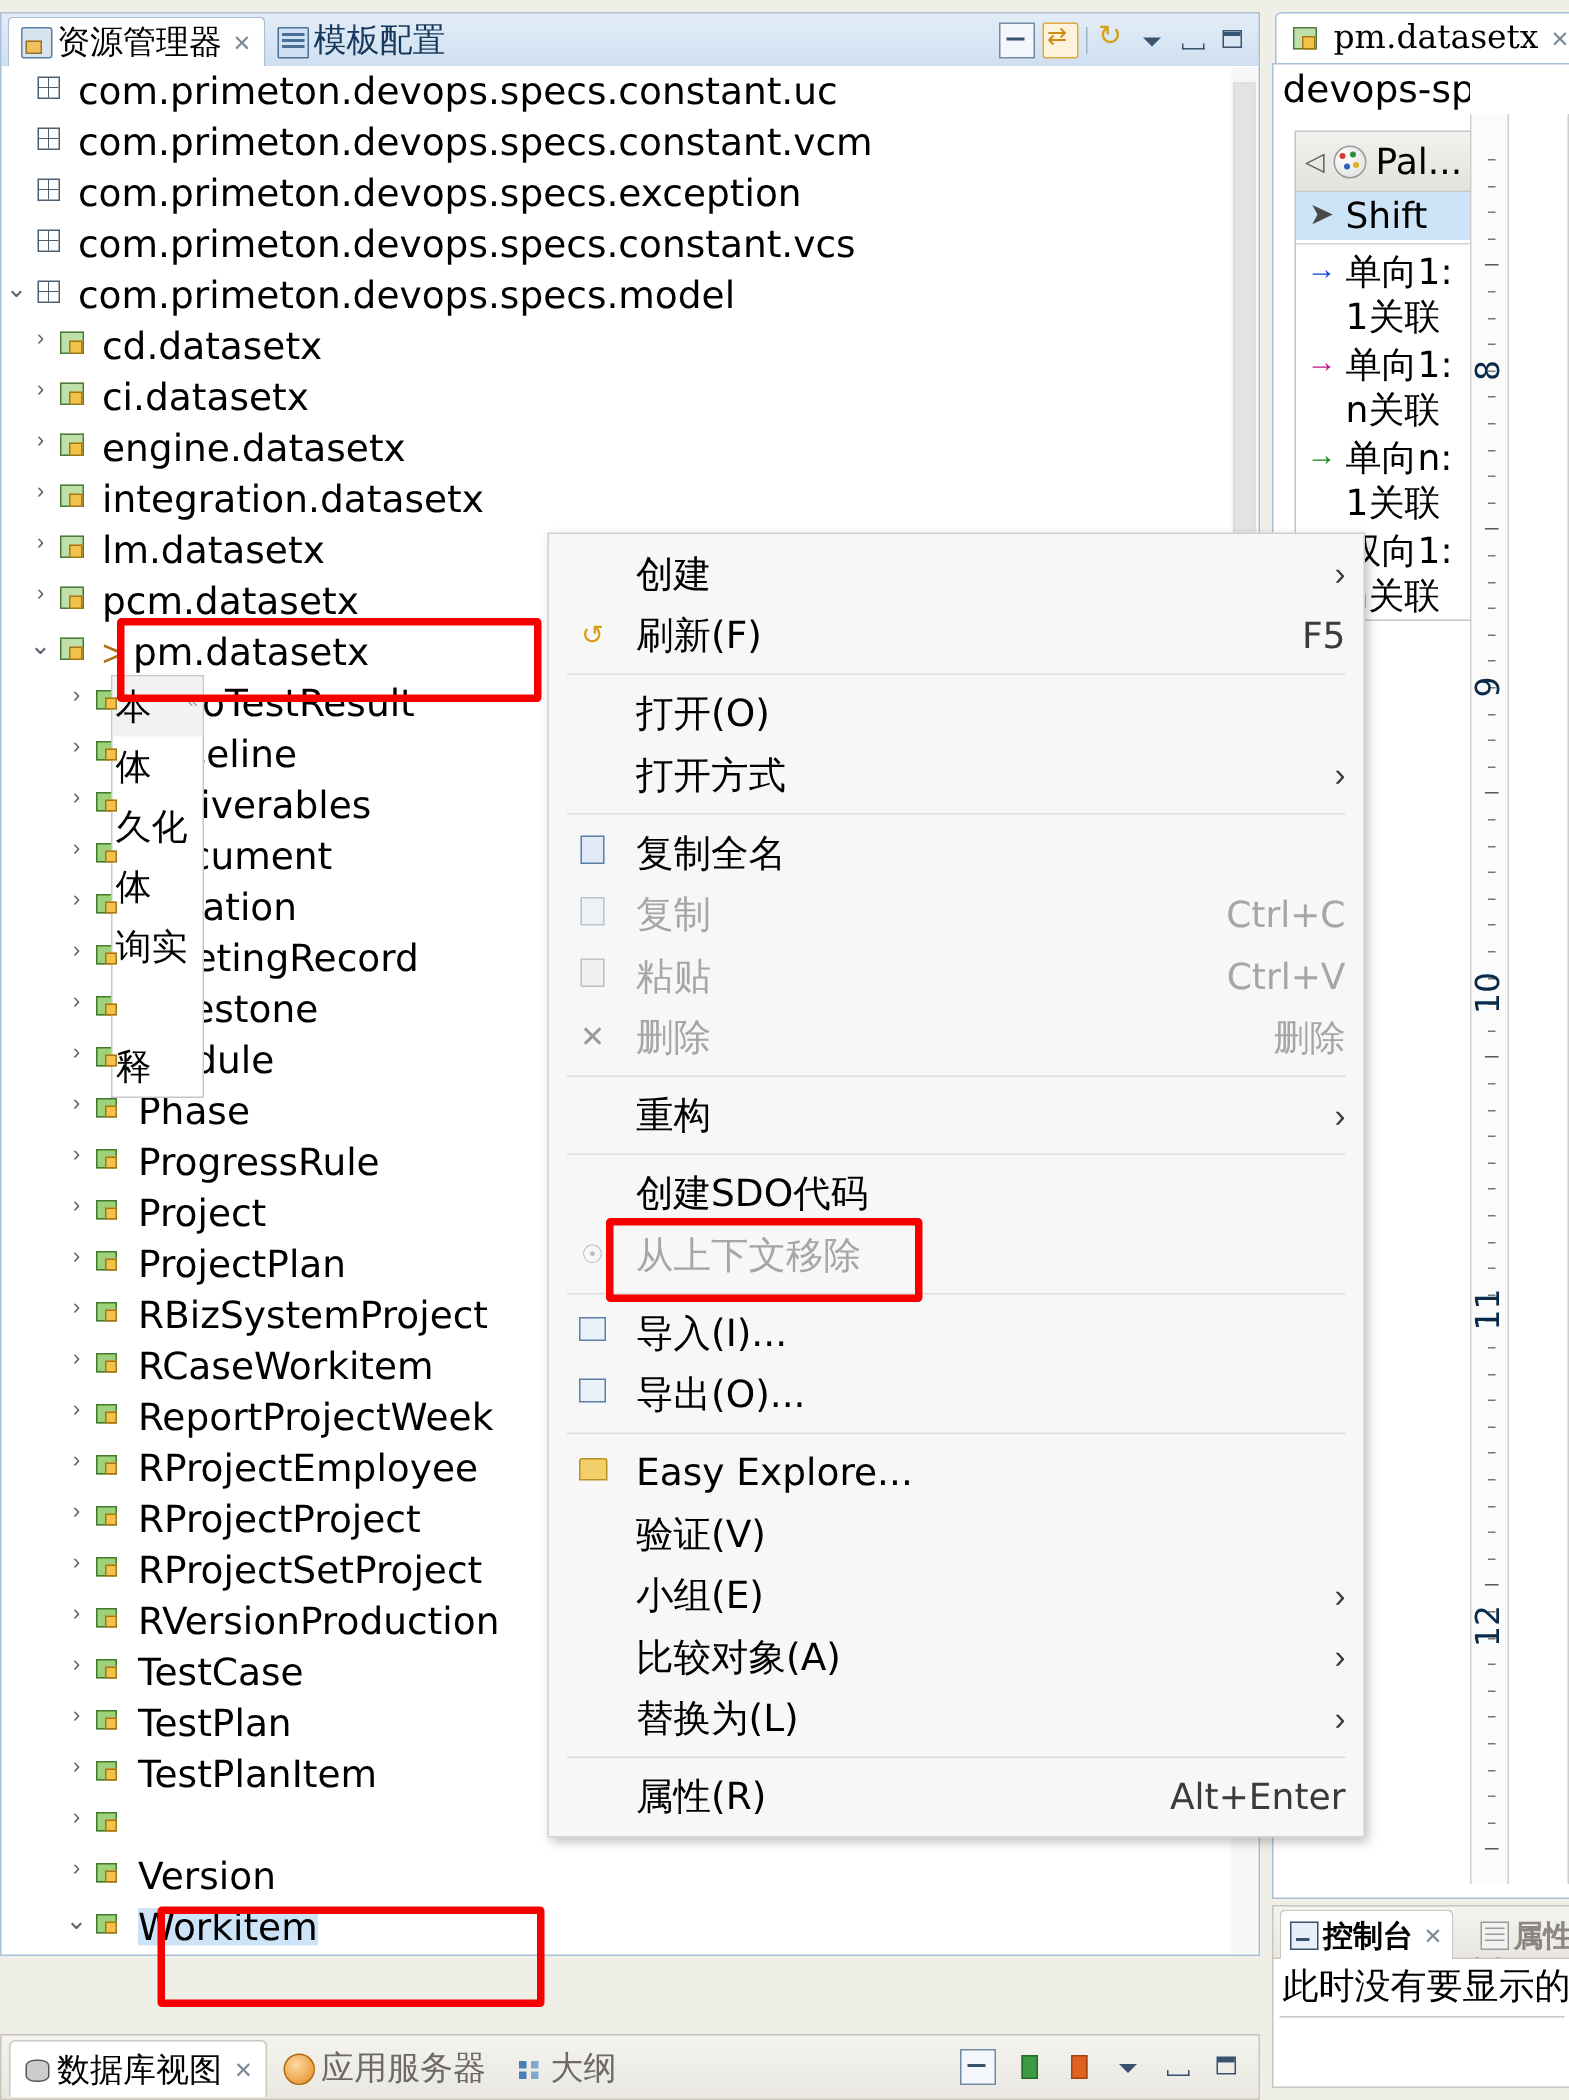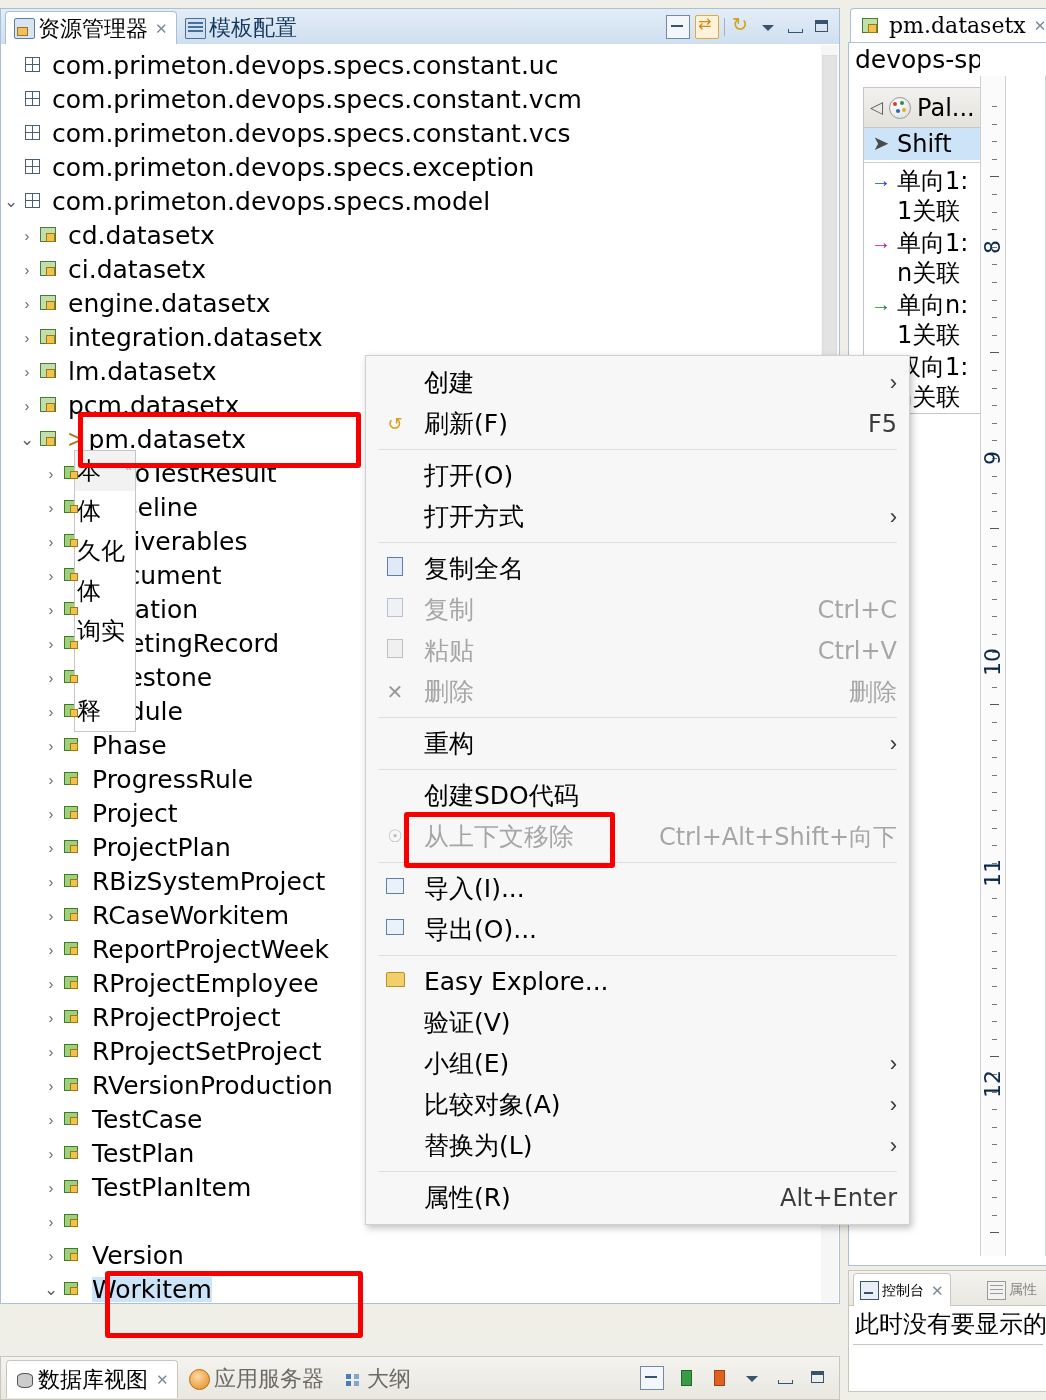--- a/index.html
+++ b/index.html
@@ -56,21 +56,21 @@
   .tb-min:after{content:"";position:absolute;left:4px;top:13px;width:13px;height:3px;border:1px solid #39536f;border-top:none;}
   .tb-max:after{content:"";position:absolute;left:4px;top:4px;width:13px;height:12px;border:1px solid #39536f;
     box-sizing:border-box;box-shadow:inset 0 3px 0 #39536f;}
 
   .tree-panel{
     position:absolute;left:0;top:36px;width:840px;height:1260px;
     background:#ffffff;border:1px solid #a9c0d8;border-top:none;box-sizing:border-box;
     overflow:hidden;
   }
   .tree{position:absolute;left:0;top:0;right:18px;top:4px;}
-  .row{height:34px;display:flex;align-items:center;white-space:nowrap;position:relative;}
+  .row{height:34px;display:flex;align-items:flex-start;white-space:nowrap;position:relative;}
   .row .twisty{width:20px;flex:none;text-align:center;font-size:15px;color:#5c6670;line-height:1;}
   .row .twisty.open{font-size:17px;}
   .row .ilabel{font-size:25px;color:#000;line-height:1;
     font-family:"DejaVu Sans","Liberation Sans",sans-serif;}
   .row .ilabel.sel{background:#cde3f7;}
   .row .marker{font-size:25px;color:#b07010;margin-right:6px;}
 
   .tic{width:24px;height:22px;flex:none;position:relative;margin-right:7px;}
   
   .tic-pkg:after{content:"";position:absolute;left:4px;top:3px;width:15px;height:15px;
@@ -161,21 +161,21 @@
     border-right:1px solid #cfcfcf;box-sizing:border-box;}
   .topruler{position:absolute;left:980px;top:44px;width:66px;height:32px;background:#fff;}
 
   
   .console{position:absolute;left:848px;top:1270px;width:198px;height:122px;}
   .ctabs{position:absolute;left:0;top:0;width:198px;height:36px;
     background:linear-gradient(to bottom,#f4f3ef,#e9e7e0);border:1px solid #c8c6bd;border-right:none;box-sizing:border-box;}
   .ctab{position:absolute;top:2px;height:34px;display:flex;align-items:center;gap:3px;padding:0 6px;box-sizing:border-box;}
   .ctab.active{left:4px;background:#fff;border:1px solid #c8c6bd;border-bottom:none;border-radius:4px 4px 0 0;}
   .ctab.inactive{left:132px;}
-  .ctab .clabel{font-size:14px;color:#000;white-space:nowrap;font-family:"DejaVu Sans","Liberation Sans",sans-serif;}
+  .ctab .clabel{font-size:20px;color:#000;white-space:nowrap;font-family:"DejaVu Sans","Liberation Sans",sans-serif;font-weight:bold;}
   .ctab.inactive .clabel{color:#8a8780;}
   .ic-console{width:17px;height:17px;flex:none;border:1px solid #39536f;background:#e9eff6;position:relative;}
   .ic-console:after{content:"";position:absolute;left:3px;top:10px;width:9px;height:2px;background:#39536f;}
   .ic-props{width:17px;height:17px;flex:none;border:1px solid #9a9a9a;background:#f2f2f2;position:relative;}
   .ic-props:after{content:"";position:absolute;left:2px;top:3px;right:2px;height:1px;background:#9a9a9a;
     box-shadow:0 4px 0 #9a9a9a,0 8px 0 #9a9a9a;}
   .console-body{position:absolute;left:0;top:36px;width:198px;height:86px;background:#fff;
     border:1px solid #c8c6bd;border-top:none;border-right:none;box-sizing:border-box;}
   .console-msg{position:absolute;left:6px;top:2px;font-size:24px;color:#000;white-space:nowrap;
     font-family:"DejaVu Sans","Liberation Sans",sans-serif;}
@@ -246,26 +246,26 @@
             <span class="ilabel">com.primeton.devops.specs.constant.uc</span>
           </div>
           <div class="row">
             <span class="twisty"></span>
             <span class="tic tic-pkg"></span>
             <span class="ilabel">com.primeton.devops.specs.constant.vcm</span>
           </div>
           <div class="row">
             <span class="twisty"></span>
             <span class="tic tic-pkg"></span>
-            <span class="ilabel">com.primeton.devops.specs.constant.vcs</span>
+            <span class="ilabel">com.primeton.devops.specs.exception</span>
           </div>
           <div class="row">
             <span class="twisty"></span>
             <span class="tic tic-pkg"></span>
-            <span class="ilabel">com.primeton.devops.specs.exception</span>
+            <span class="ilabel">com.primeton.devops.specs.constant.vcs</span>
           </div>
           <div class="row">
             <span class="twisty open">⌄</span>
             <span class="tic tic-pkg"></span>
             <span class="ilabel">com.primeton.devops.specs.model</span>
           </div>
           <div class="row">
             <span class="indent1"></span>
             <span class="twisty">›</span>
             <span class="tic tic-dsx"></span>
@@ -687,21 +687,20 @@
         <span class="marrow">›</span>
       </div>
       <div class="msep"></div>
       <div class="mi">
         <span class="mic"></span>
         <span class="mtext">创建SDO代码</span>
       </div>
       <div class="mi disabled">
         <span class="mic"><span style="color:#b9b9b9;font-size:17px">☉</span></span>
         <span class="mtext">从上下文移除</span>
-        <span class="macc">Ctrl+Alt+Shift+向下</span>
       </div>
       <div class="msep"></div>
       <div class="mi">
         <span class="mic"><span class="mic-imp"></span></span>
         <span class="mtext">导入(I)...</span>
       </div>
       <div class="mi">
         <span class="mic"><span class="mic-exp"></span></span>
         <span class="mtext">导出(O)...</span>
       </div>

